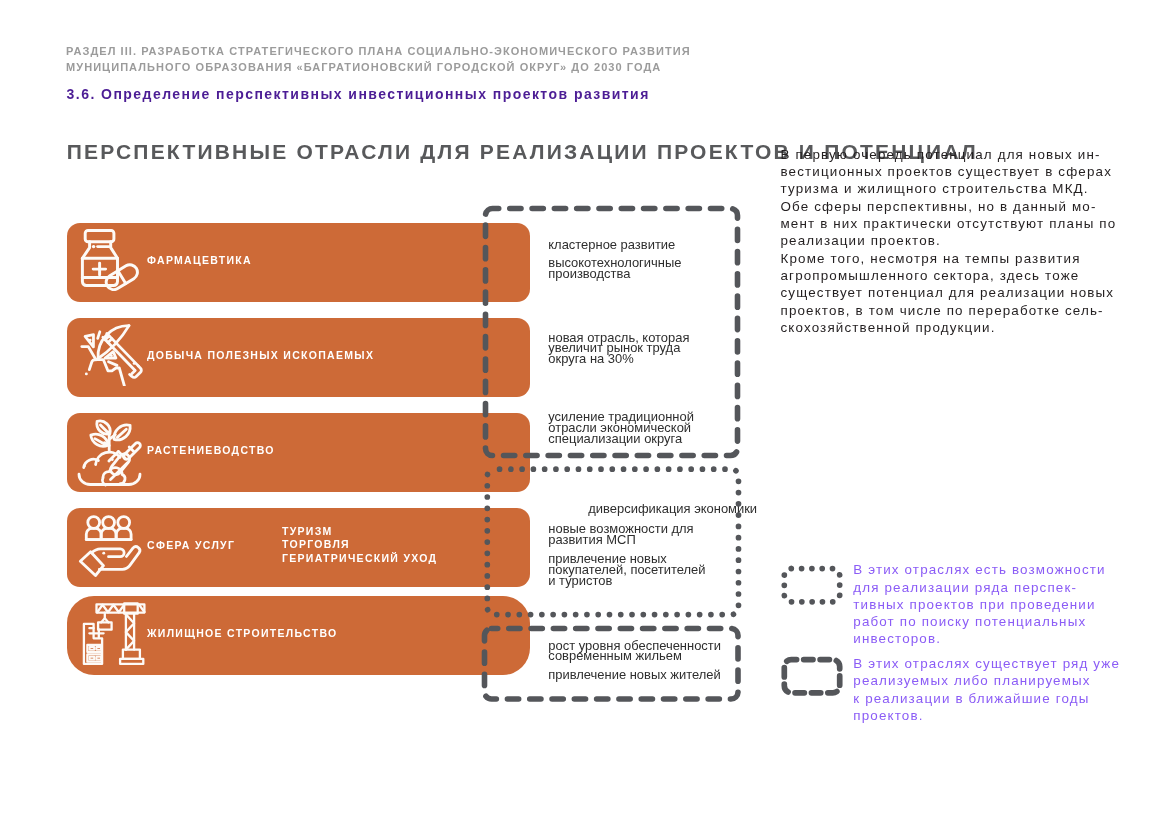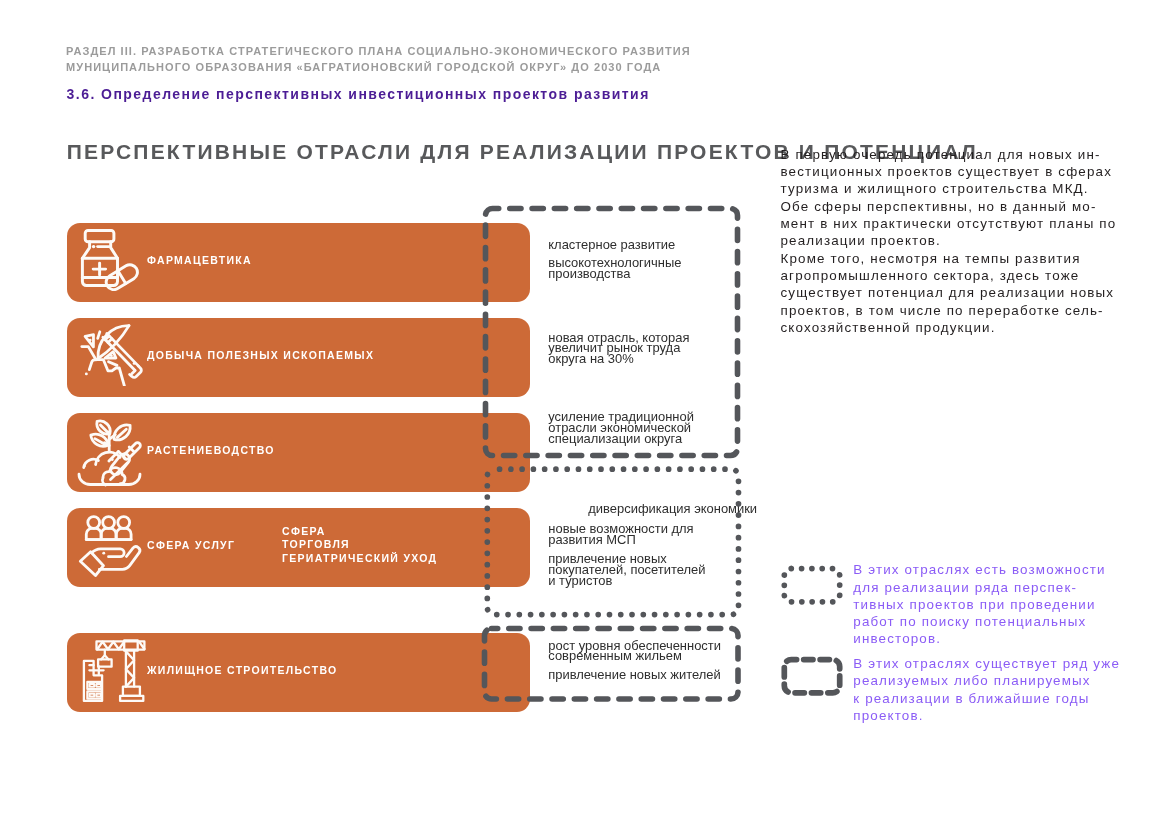--- a/index.html
+++ b/index.html
@@ -150,26 +150,26 @@
 <path d="M42.3 27.6v-5.4a5.8 5.8 0 0 1 5.8-5.8h3.2a5.8 5.8 0 0 1 5.8 5.8v5.4z"></path>
 <path d="M12.3 27.6h44.8"></path>
 <path d="M16.6 39.8 6.3 49.2 21.5 63.5 29.5 53.7z"></path>
 <path d="M17.7 40.8a13.4 13.4 0 0 1 9-3.9h19.5a3.9 3.9 0 0 1 0 7.8H34.5"></path>
 <path d="M25.3 57.3h23.2a9 9 0 0 0 7.2-3.6l9.5-13a3.9 3.9 0 0 0-6.1-4.8l-6.7 8.6"></path>
 <path d="M29.7 41.2h.1"></path>
 </svg>
         </span>
         <span class="bar-label">СФЕРА УСЛУГ</span>
         <span class="bar-sub">
-          <div>СФЕРА</div>
+          <div>ТУРИЗМ</div>
           <div>ТОРГОВЛЯ</div>
           <div>ГЕРИАТРИЧЕСКИЙ УХОД</div>
         </span>
       </div>
-      <div class="bar" style="top: 633px;">
+      <div class="bar" style="top: 596px; border-radius: 27px;">
         <span class="ico">
           <svg viewBox="0 0 72 72" width="72" height="72" fill="none" stroke="#fdfaf7" stroke-width="2.3" stroke-linecap="round" stroke-linejoin="round">
 <g transform="translate(2.6,2.3)">
 <path d="M19.9 2.1h47.9v8.2H19.9z"></path>
 <path d="M20.6 9.9 26 2.5l5.4 7.4 5.4-7.4 5.4 7.4 5.4-7.4"></path>
 <path d="M62.6 2.5l5.2 7.2"></path>
 <path d="M47.6 1.2h13.5v10.2H47.6z"></path>
 <path d="M49.3 11.4v35.9M57.5 11.4v35.9"></path>
 <path d="M49.3 12.1 57.5 21 49.3 29.8 57.5 38.6 49.3 47.3"></path>
 <path d="M46.3 47.3h17v9.3h-17z"></path>

